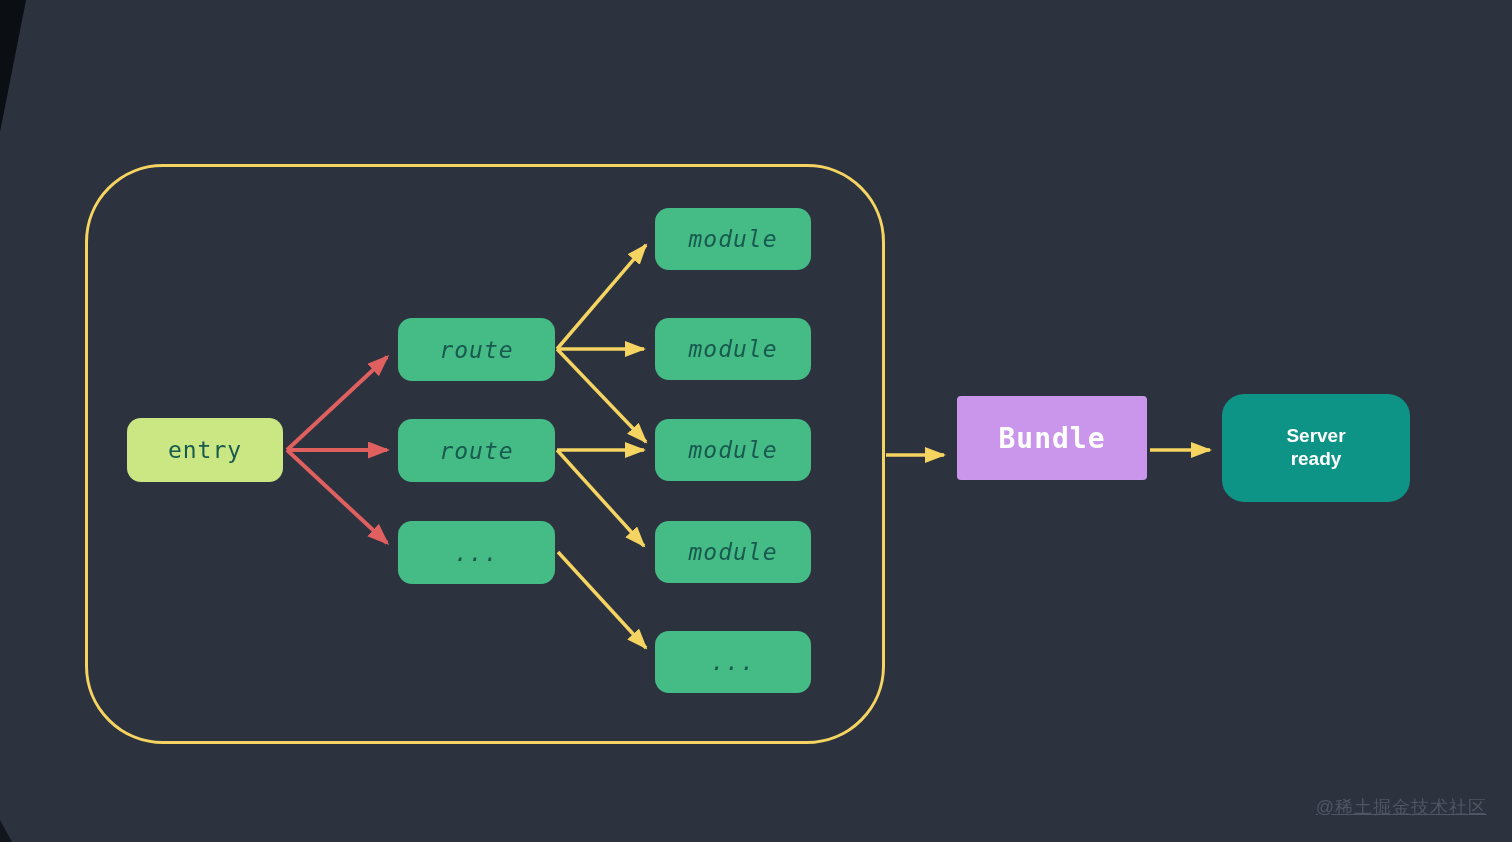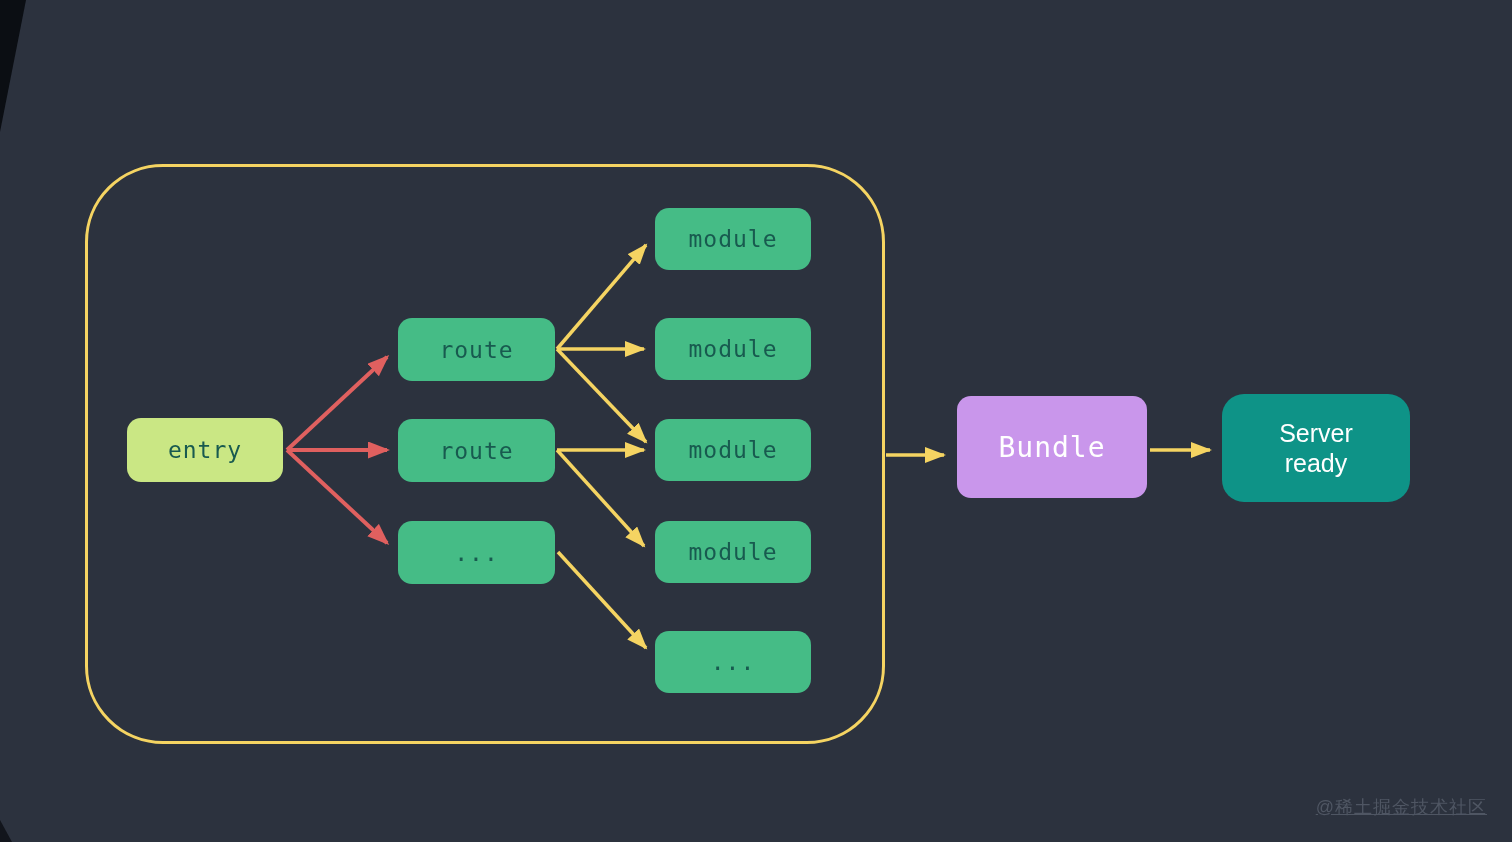--- a/index.html
+++ b/index.html
@@ -35,40 +35,40 @@
   }
   .node{
     position:absolute;
     display:flex;align-items:center;justify-content:center;
     box-sizing:border-box;
     border-radius:14px;
     font-family:"DejaVu Sans Mono",monospace;
     font-size:23px;letter-spacing:1px;
     color:var(--node-text,#185a4f);
   }
-  .node-green{background:var(--green,#45bc86);}
+  .node-green{background:var(--green,#45bc86);font-style:italic;}
   .node-entry{background:var(--entry,#cae784);}
   .n-entry{left:127px;top:418px;width:156px;height:64px;}
   .n-route1{left:398px;top:318px;width:157px;height:63px;}
   .n-route2{left:398px;top:419px;width:157px;height:63px;}
   .n-route-more{left:398px;top:521px;width:157px;height:63px;}
   .n-module1{left:655px;top:208px;width:156px;height:62px;}
   .n-module2{left:655px;top:318px;width:156px;height:62px;}
   .n-module3{left:655px;top:419px;width:156px;height:62px;}
   .n-module4{left:655px;top:521px;width:156px;height:62px;}
   .n-module-more{left:655px;top:631px;width:156px;height:62px;}
   .n-bundle{
-    left:957px;top:396px;width:190px;height:102px;
-    background:var(--purple,#c996eb);border-radius:14px;
-    color:#fff;font-weight:normal;font-size:28px;letter-spacing:1px;
+    left:957px;top:396px;width:190px;height:84px;
+    background:var(--purple,#c996eb);border-radius:4px;
+    color:#fff;font-weight:bold;font-size:28px;letter-spacing:1px;
   }
   .n-server{
     left:1222px;top:394px;width:188px;height:108px;
     background:var(--teal,#0e9387);border-radius:22px;
-    color:#fff;font-weight:normal;font-size:25px;
+    color:#fff;font-weight:bold;font-size:19px;
     font-family:"Liberation Sans",sans-serif;
     letter-spacing:0;
     text-align:center;line-height:1.2;white-space:pre-line;
   }
   .edges-svg{
     position:absolute;left:0;top:0;width:1512px;height:842px;
     pointer-events:none;
   }
   .edge-y{stroke:var(--yellow,#f5d462);stroke-width:3.5;}
   .edge-r{stroke:var(--red,#e0605f);stroke-width:4;}

